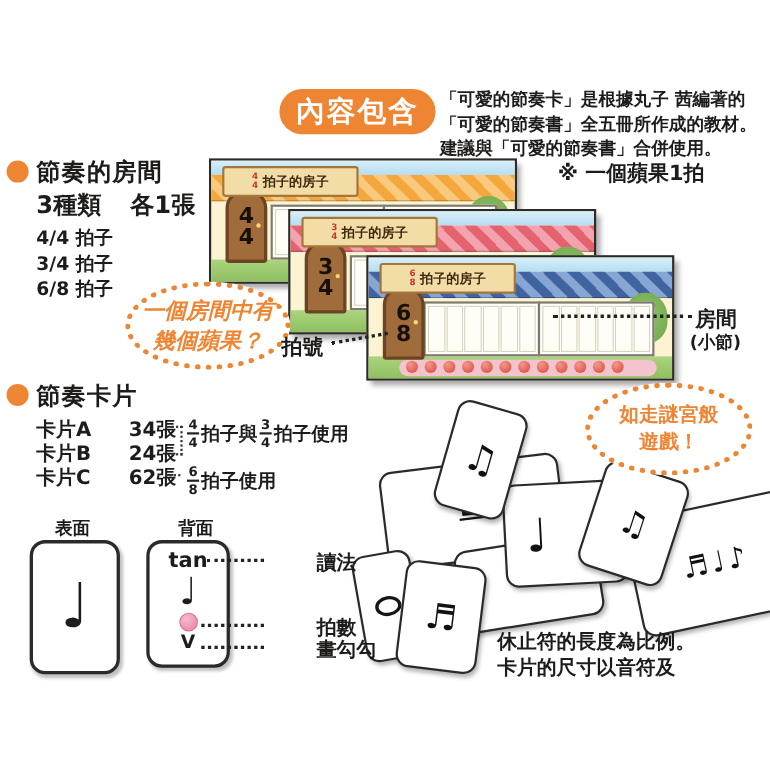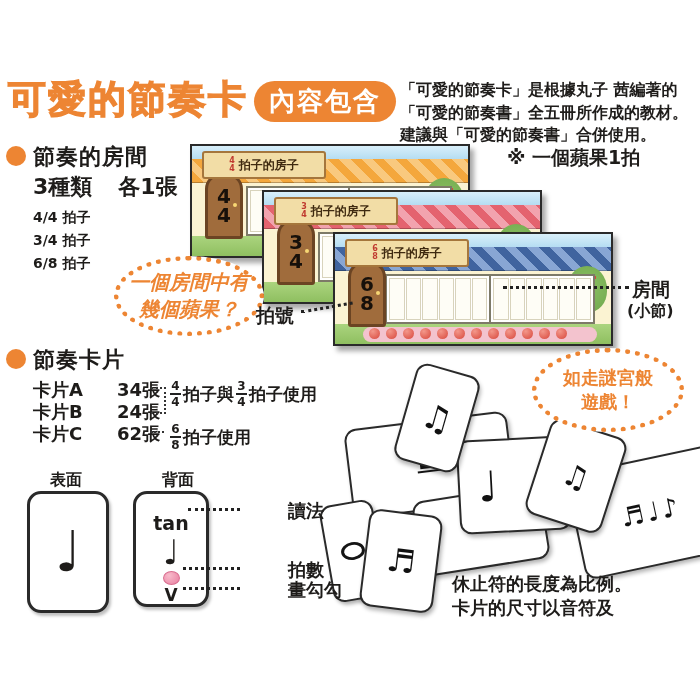--- a/index.html
+++ b/index.html
@@ -15,21 +15,21 @@
          color:#fff;font-size:26px;font-weight:900;letter-spacing:2px;
          display:flex;align-items:center;justify-content:center;}
   .desc{left:400px;top:79px;width:298px;font-size:16px;font-weight:700;line-height:1.42;}
 
   
   .bullet{width:20px;height:20px;border-radius:50%;background:var(--accent);}
   .b1{left:6px;top:146px;} .b2{left:6px;top:349px;}
   .sec-title{font-size:22px;font-weight:900;letter-spacing:1px;white-space:nowrap;}
   .t1{left:33px;top:142px;} .t2{left:33px;top:345px;}
   .sub1{left:33px;top:172px;font-size:22px;font-weight:900;display:flex;gap:26px;}
-  .types{left:33px;top:206px;font-size:14px;font-weight:800;line-height:23px;}
+  .types{left:33px;top:206px;font-size:17px;font-weight:800;line-height:23px;}
 
   
   .house{position:absolute;width:276px;height:110px;background:#FBF3D2;border:2px solid #2a2a2a;
          box-shadow:4px 5px 5px rgba(0,0,0,.35);overflow:hidden;}
   .hc-a{left:190px;top:144px;z-index:1;} .hc-b{left:262px;top:190px;z-index:2;} .hc-c{left:333px;top:232px;z-index:3;}
   .h-sky{position:absolute;top:0;left:0;right:0;height:13px;background:linear-gradient(#D8EFFA,#B5DDF2);}
   .h-roof{position:absolute;top:13px;left:0;right:0;height:23px;border-bottom:1px solid rgba(0,0,0,.25);}
   .hc-a .h-roof{background:repeating-linear-gradient(45deg,#F4A73C 0 8px,#F9C97E 8px 16px);}
   .hc-b .h-roof{background:repeating-linear-gradient(45deg,#E4636F 0 8px,#F2A3AE 8px 16px);}
   .hc-c .h-roof{background:repeating-linear-gradient(45deg,#40649F 0 8px,#88A6D4 8px 16px);}
@@ -82,21 +82,21 @@
   .u1{left:170px;top:380px;} .u2{left:170px;top:423px;}
   .frac{display:inline-flex;flex-direction:column;align-items:center;line-height:1;font-size:12px;font-weight:900;}
   .frac .bar{width:11px;height:2px;background:#222;margin:1px 0;}
 
   
   .face-lbl{font-size:16px;font-weight:800;}
   .fl1{left:50px;top:470px;} .fl2{left:162px;top:470px;}
   .scard{background:#fff;border:3px solid #2a2a2a;border-radius:14px;box-shadow:2px 3px 3px rgba(0,0,0,.25);}
   .front{left:27px;top:491px;width:76px;height:116px;display:flex;align-items:center;justify-content:center;}
   .front .bignote{font-size:56px;line-height:1;}
-  .back{left:133px;top:491px;width:76px;height:116px;display:flex;flex-direction:column;align-items:center;padding-top:20px;gap:2px;box-sizing:border-box;}
+  .back{left:133px;top:491px;width:76px;height:116px;display:flex;flex-direction:column;align-items:center;padding-top:6px;gap:2px;box-sizing:border-box;}
   .back .tan{font-size:19px;font-weight:900;line-height:1;}
   .back .midnote{font-size:34px;line-height:1;}
   .back .bapple{width:15px;height:15px;border-radius:50%;background:radial-gradient(circle at 35% 30%,#F8BBCB,#E87FA0);border:1px solid #D96D8F;}
   .back .vmark{font-size:17px;font-weight:900;line-height:1;}
   .cd1{left:188px;top:508px;width:52px;} .cd2{left:183px;top:567px;width:57px;} .cd3{left:183px;top:587px;width:57px;}
   .co{font-size:18px;font-weight:800;z-index:6;white-space:nowrap;margin-left:44px;}
   .co1{left:244px;top:499px;} .co2{left:244px;top:558px;} .co3{left:244px;top:578px;}
 
   
   .sc{position:absolute;background:#fff;border:2.5px solid #2a2a2a;border-radius:12px;
@@ -114,21 +114,20 @@
   .glyph[data-shape="half-rest"]{width:26px;height:12px;border-bottom:2px solid #151515;position:relative;}
   .glyph[data-shape="half-rest"]::after{content:'';position:absolute;left:3px;bottom:2px;width:20px;height:8px;background:#151515;}
   .glyph[data-shape="whole-note"]{width:18px;height:12px;border:3.5px solid #151515;border-radius:50%;}
   .caption{left:452px;top:572px;font-size:18px;font-weight:800;line-height:1.35;z-index:5;white-space:nowrap;}
 </style>
 </head>
 <body>
 
 <div id="stage">
 
-  <div class="abs main-title">可愛的節奏卡</div>
   <div class="abs badge">內容包含</div>
   <div class="abs desc">「可愛的節奏卡」是根據丸子 茜編著的「可愛的節奏書」全五冊所作成的教材。建議與「可愛的節奏書」合併使用。</div>
 
   <div class="abs bullet b1"></div>
   <div class="abs sec-title t1">節奏的房間</div>
   <div class="abs sub1">
     <span>3種類</span>
     <span>各1張</span>
   </div>
   <div class="abs types">

